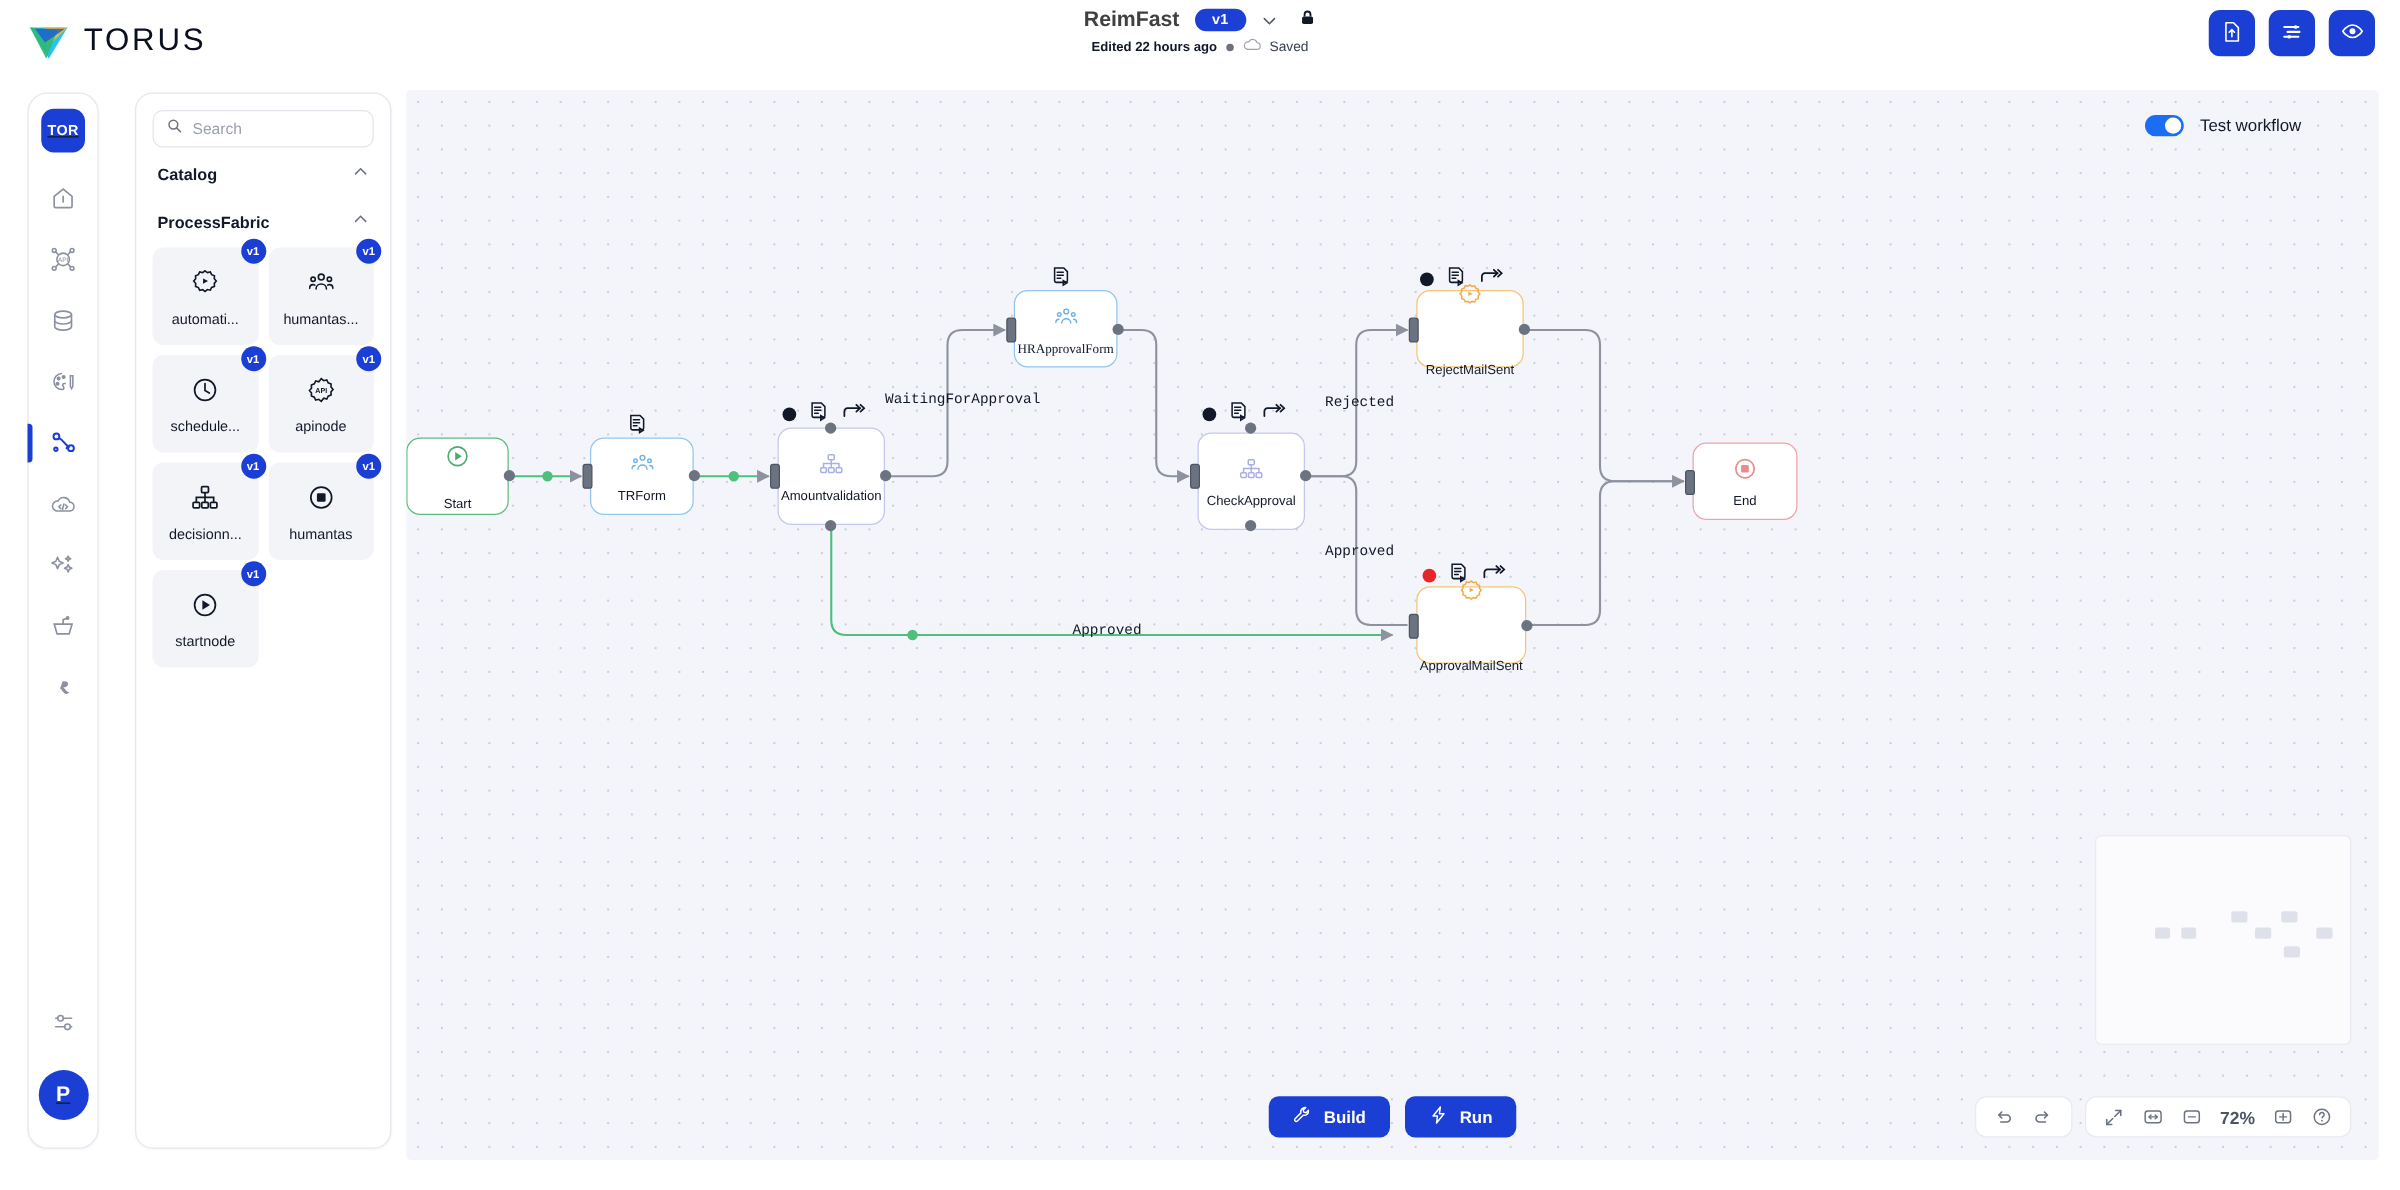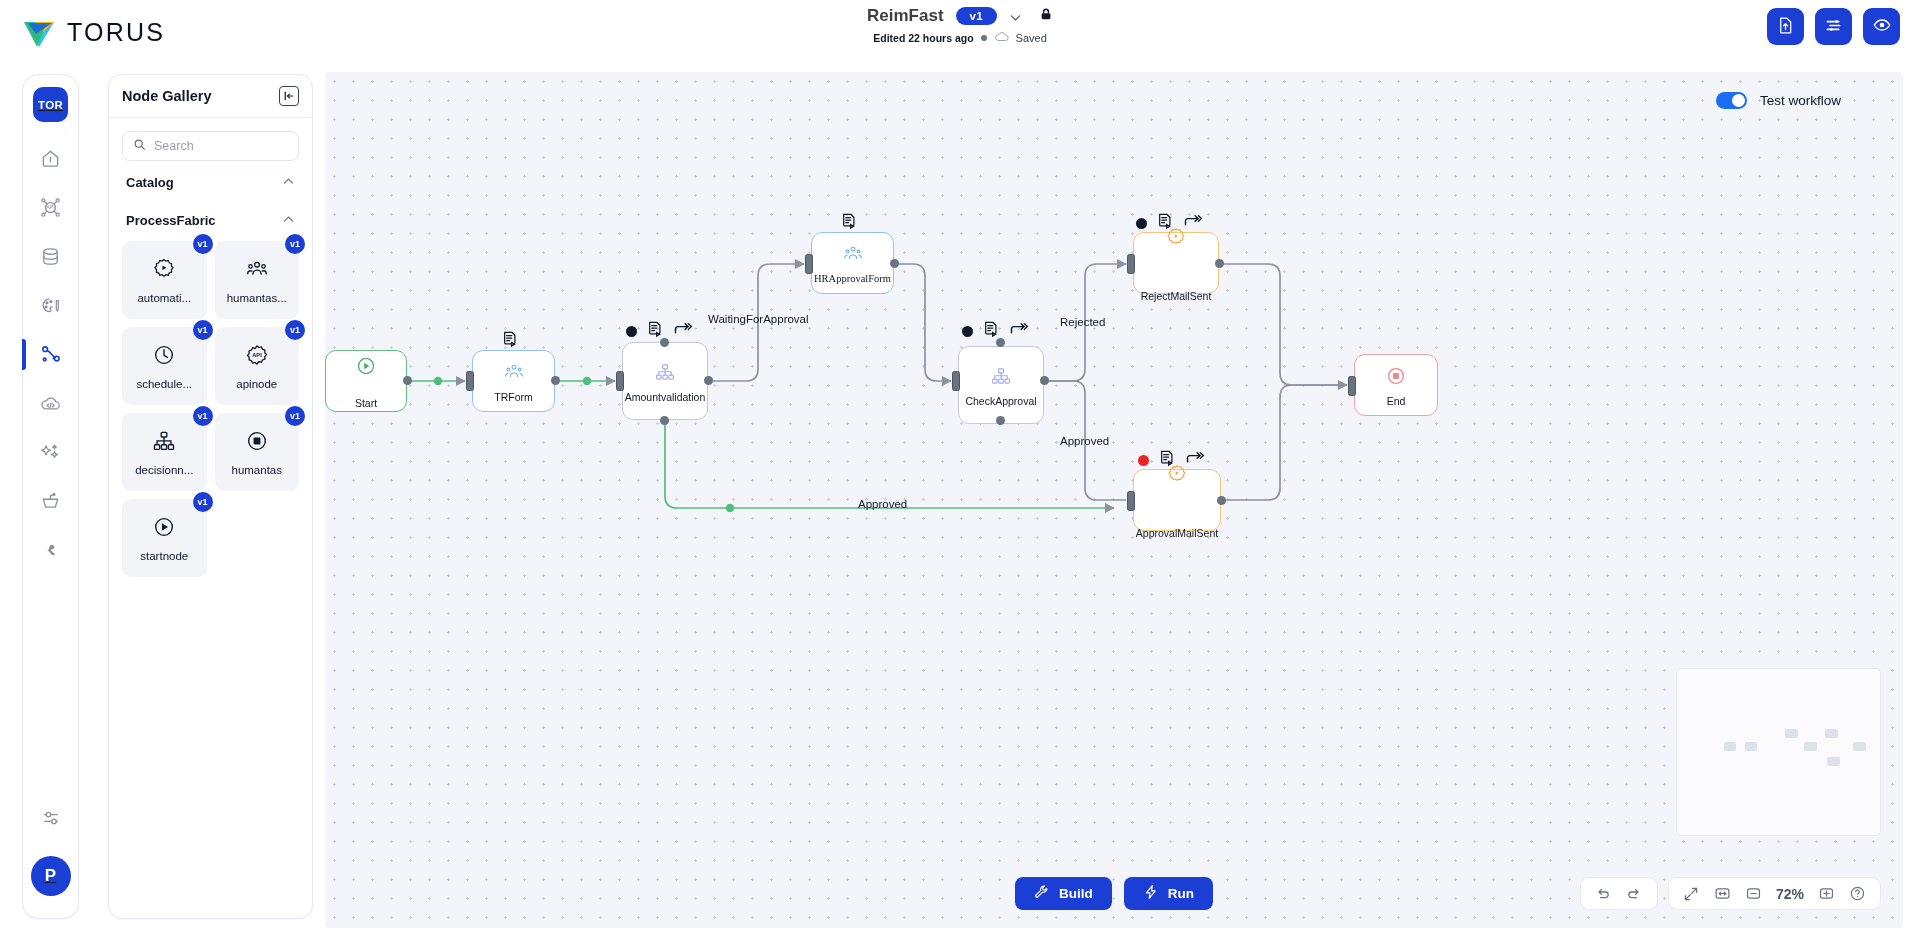--- a/index.html
+++ b/index.html
@@ -178,21 +178,21 @@
 
   .node-tools {
     position:absolute; display:flex; align-items:center; gap:9px; z-index:7;
   }
   .nt-dot { width:11px; height:11px; border-radius:50%; background:#111827; }
   .nt-dot.red { background:#e8262a; }
   .nt-ico { color:#111827; cursor:pointer; }
 
   .edge-label {
     position:absolute; font-size:11.5px; color:#111827;
-    background:transparent; z-index:5; white-space:nowrap;
+    background:transparent; z-index:5; white-space:nowrap;font-family:Liberation Mono, monospace;
   }
 
   #minimap {
     position:absolute; right:22px; bottom:92px; width:205px; height:168px;
     background:#fbfbfd; border:1px solid #e9eaf1; border-radius:5px; z-index:8;
   }
   .mm-blk { position:absolute; background:#dfe1ea; border-radius:2px; }
 
   #bottom-actions {
     position:absolute; left:50%; transform:translateX(-50%); bottom:18px;
@@ -369,30 +369,20 @@
         <circle cx="11" cy="10" r="2.6"></circle>
         <path d="M13.8 10h7.5M6.5 10h1.8"></path>
         <circle cx="17.5" cy="18" r="2.6"></circle>
         <path d="M6.5 18h8.3M20.4 18h1"></path>
       </svg>
   </div>
   <div class="rail-avatar">P</div>
 </div>
 
 <div id="node-gallery">
-  <div id="gallery-head">
-    <span id="gallery-title">Node Gallery</span>
-    <span id="collapse-btn">
-      <svg viewBox="0 0 16 16" width="12" height="12" stroke="currentColor" stroke-width="1.6" fill="none" stroke-linecap="round">
-          <path d="M3 3v10"></path>
-          <path d="M13 8H6"></path>
-          <path d="M8.6 5.4L6 8l2.6 2.6"></path>
-        </svg>
-    </span>
-  </div>
 
   <div id="search-box">
     <span>
       <svg viewBox="0 0 16 16" width="13" height="13" fill="none" stroke="#6b7280" stroke-width="1.5">
           <circle cx="7" cy="7" r="4.3"></circle>
           <path d="M10.2 10.2L14 14" stroke-linecap="round"></path>
         </svg>
     </span>
     <input value="" placeholder="Search" style="">
   </div>

